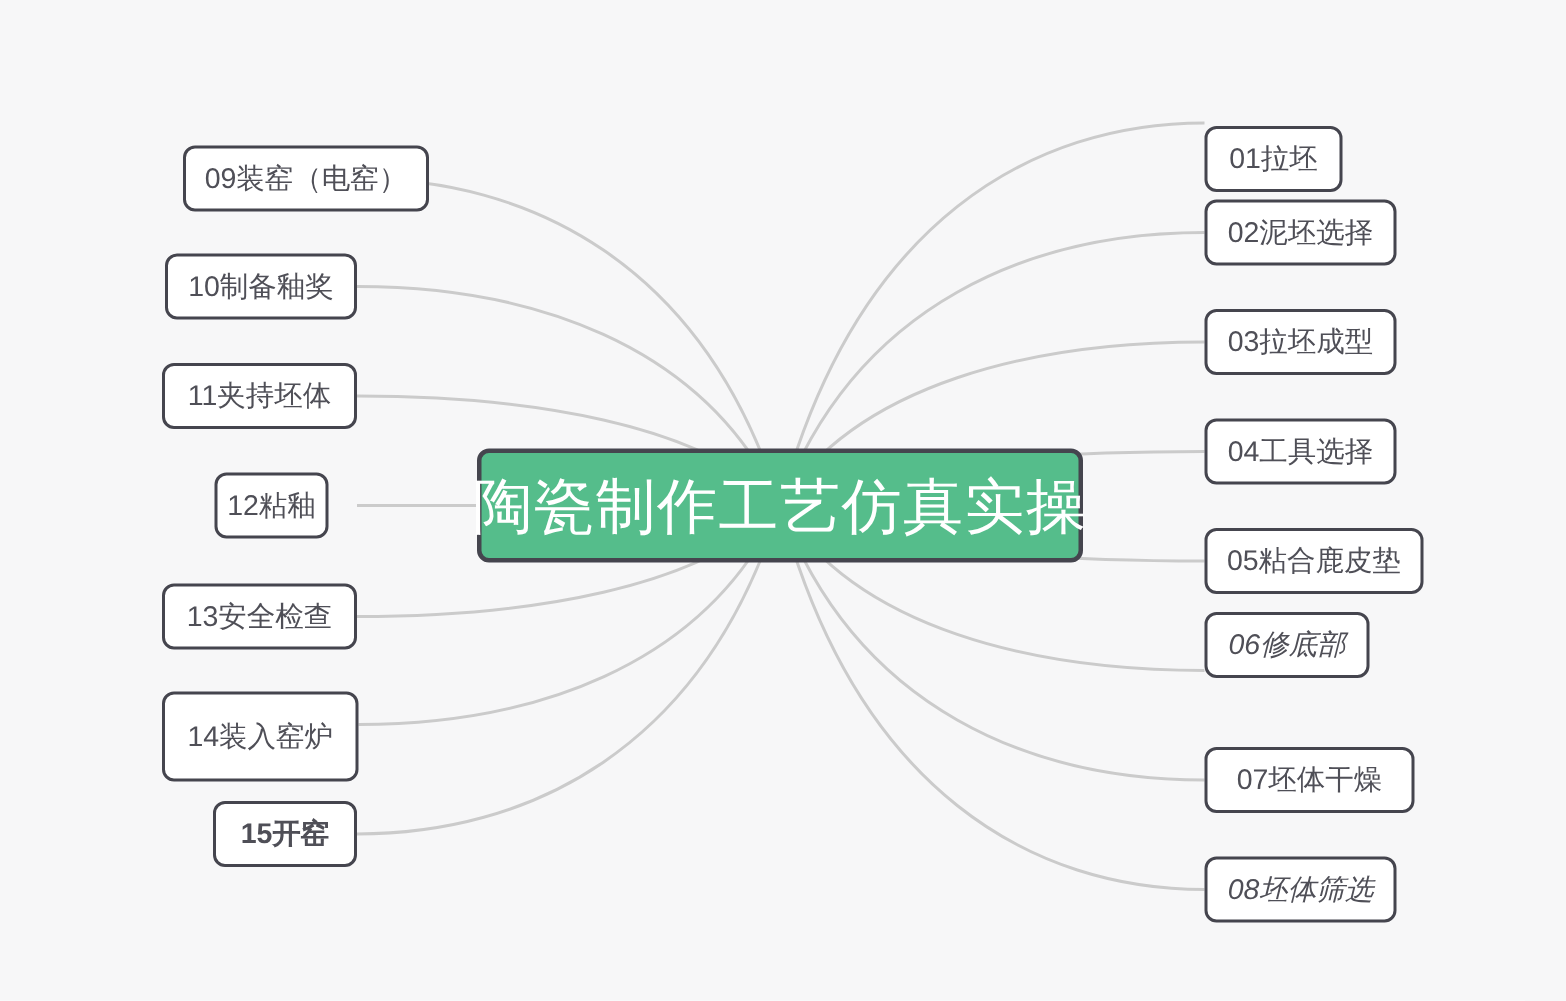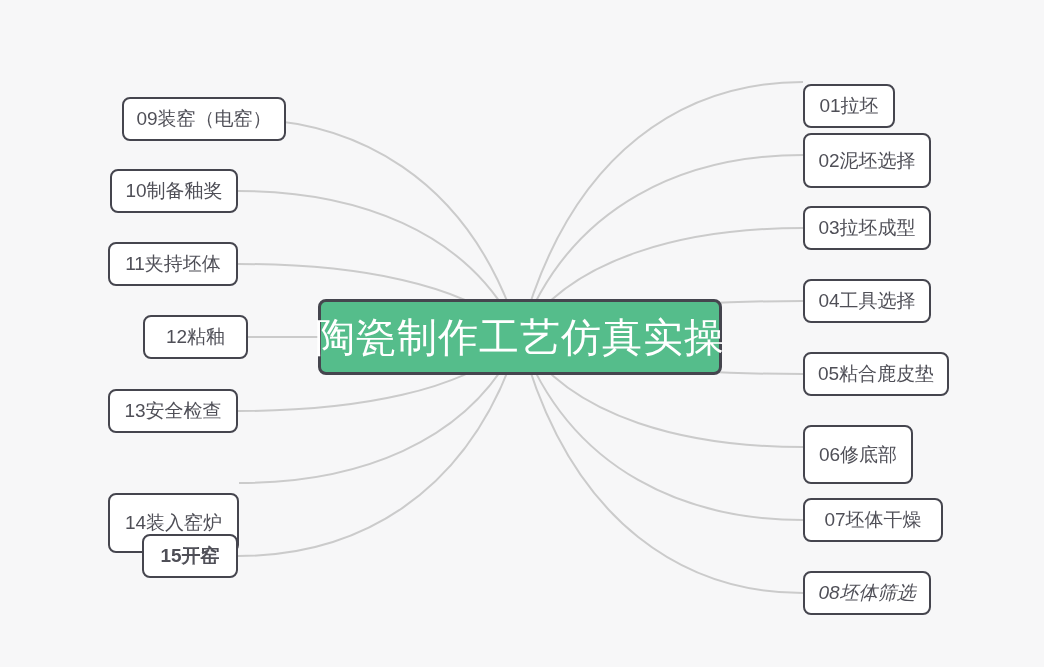--- a/index.html
+++ b/index.html
@@ -59,29 +59,29 @@
       <path d="M 520 337 C 469.24 173.5, 350.8 119, 238 119" fill="none" stroke="#cbcbcb" stroke-width="2"></path>
       <path d="M 520 337 C 469.24 227.5, 350.8 191, 238 191" fill="none" stroke="#cbcbcb" stroke-width="2"></path>
       <path d="M 520 337 C 469.24 282.25, 350.8 264, 238 264" fill="none" stroke="#cbcbcb" stroke-width="2"></path>
       <path d="M 520 337 C 469.24 337, 350.8 337, 238 337" fill="none" stroke="#cbcbcb" stroke-width="2"></path>
       <path d="M 520 337 C 469.24 392.5, 350.8 411, 238 411" fill="none" stroke="#cbcbcb" stroke-width="2"></path>
       <path d="M 520 337 C 469.42 446.5, 351.4 483, 239 483" fill="none" stroke="#cbcbcb" stroke-width="2"></path>
       <path d="M 520 337 C 469.24 501.25, 350.8 556, 238 556" fill="none" stroke="#cbcbcb" stroke-width="2"></path>
     </svg>
   <div id="node-layer">
       <div class="mm-node" style="left: 803px; top: 60px; width: 92px; height: 44px; margin-top: 24px;">01拉坯</div>
-      <div class="mm-node" style="left: 803px; top: 133px; width: 128px; height: 55px; text-align: center;">02泥坯选择</div>
+      <div class="mm-node" style="left: 803px; top: 133px; width: 128px; height: 44px; text-align: center;">02泥坯选择</div>
       <div class="mm-node" style="left: 803px; top: 206px; width: 128px; height: 44px;">03拉坯成型</div>
       <div class="mm-node" style="left: 803px; top: 279px; width: 128px; height: 44px;">04工具选择</div>
       <div class="mm-node" style="left: 803px; top: 352px; width: 146px; height: 44px;">05粘合鹿皮垫</div>
-      <div class="mm-node" style="left: 803px; top: 425px; width: 110px; height: 59px;">06修底部</div>
+      <div class="mm-node" style="left: 803px; top: 408px; width: 110px; height: 44px; font-style: italic;">06修底部</div>
       <div class="mm-node" style="left: 803px; top: 498px; width: 140px; height: 44px;">07坯体干燥</div>
       <div class="mm-node" style="left: 803px; top: 571px; width: 128px; height: 44px; font-style: italic;">08坯体筛选</div>
       <div class="mm-node" style="left: 74px; top: 97px; width: 164px; height: 44px; margin-left: 48px;">09装窑（电窑）</div>
       <div class="mm-node" style="left: 110px; top: 169px; width: 128px; height: 44px;">10制备釉奖</div>
       <div class="mm-node" style="left: 108px; top: 242px; width: 130px; height: 44px;">11夹持坯体</div>
-      <div class="mm-node" style="left: 143px; top: 315px; width: 105px; height: 44px; text-align: center;">12粘釉</div>
+      <div class="mm-node" style="left: 143px; top: 315px; width: 76px; height: 44px; text-align: center;">12粘釉</div>
       <div class="mm-node" style="left: 108px; top: 389px; width: 130px; height: 44px;">13安全检查</div>
-      <div class="mm-node" style="left: 108px; top: 461px; width: 131px; height: 60px; margin-top: 32px;">14装入窑炉</div>
+      <div class="mm-node" style="left: 108px; top: 461px; width: 131px; height: 60px;">14装入窑炉</div>
       <div class="mm-node" style="left: 142px; top: 534px; width: 96px; height: 44px; font-weight: bold;">15开窑</div>
     </div>
   <div id="root-node" style="left: 318px; top: 299px; width: 404px; height: 76px; background: rgb(85, 189, 139); border-color: rgb(69, 69, 78); color: rgb(255, 255, 255);">陶瓷制作工艺仿真实操</div>
 </div>
 
 </body></html>

